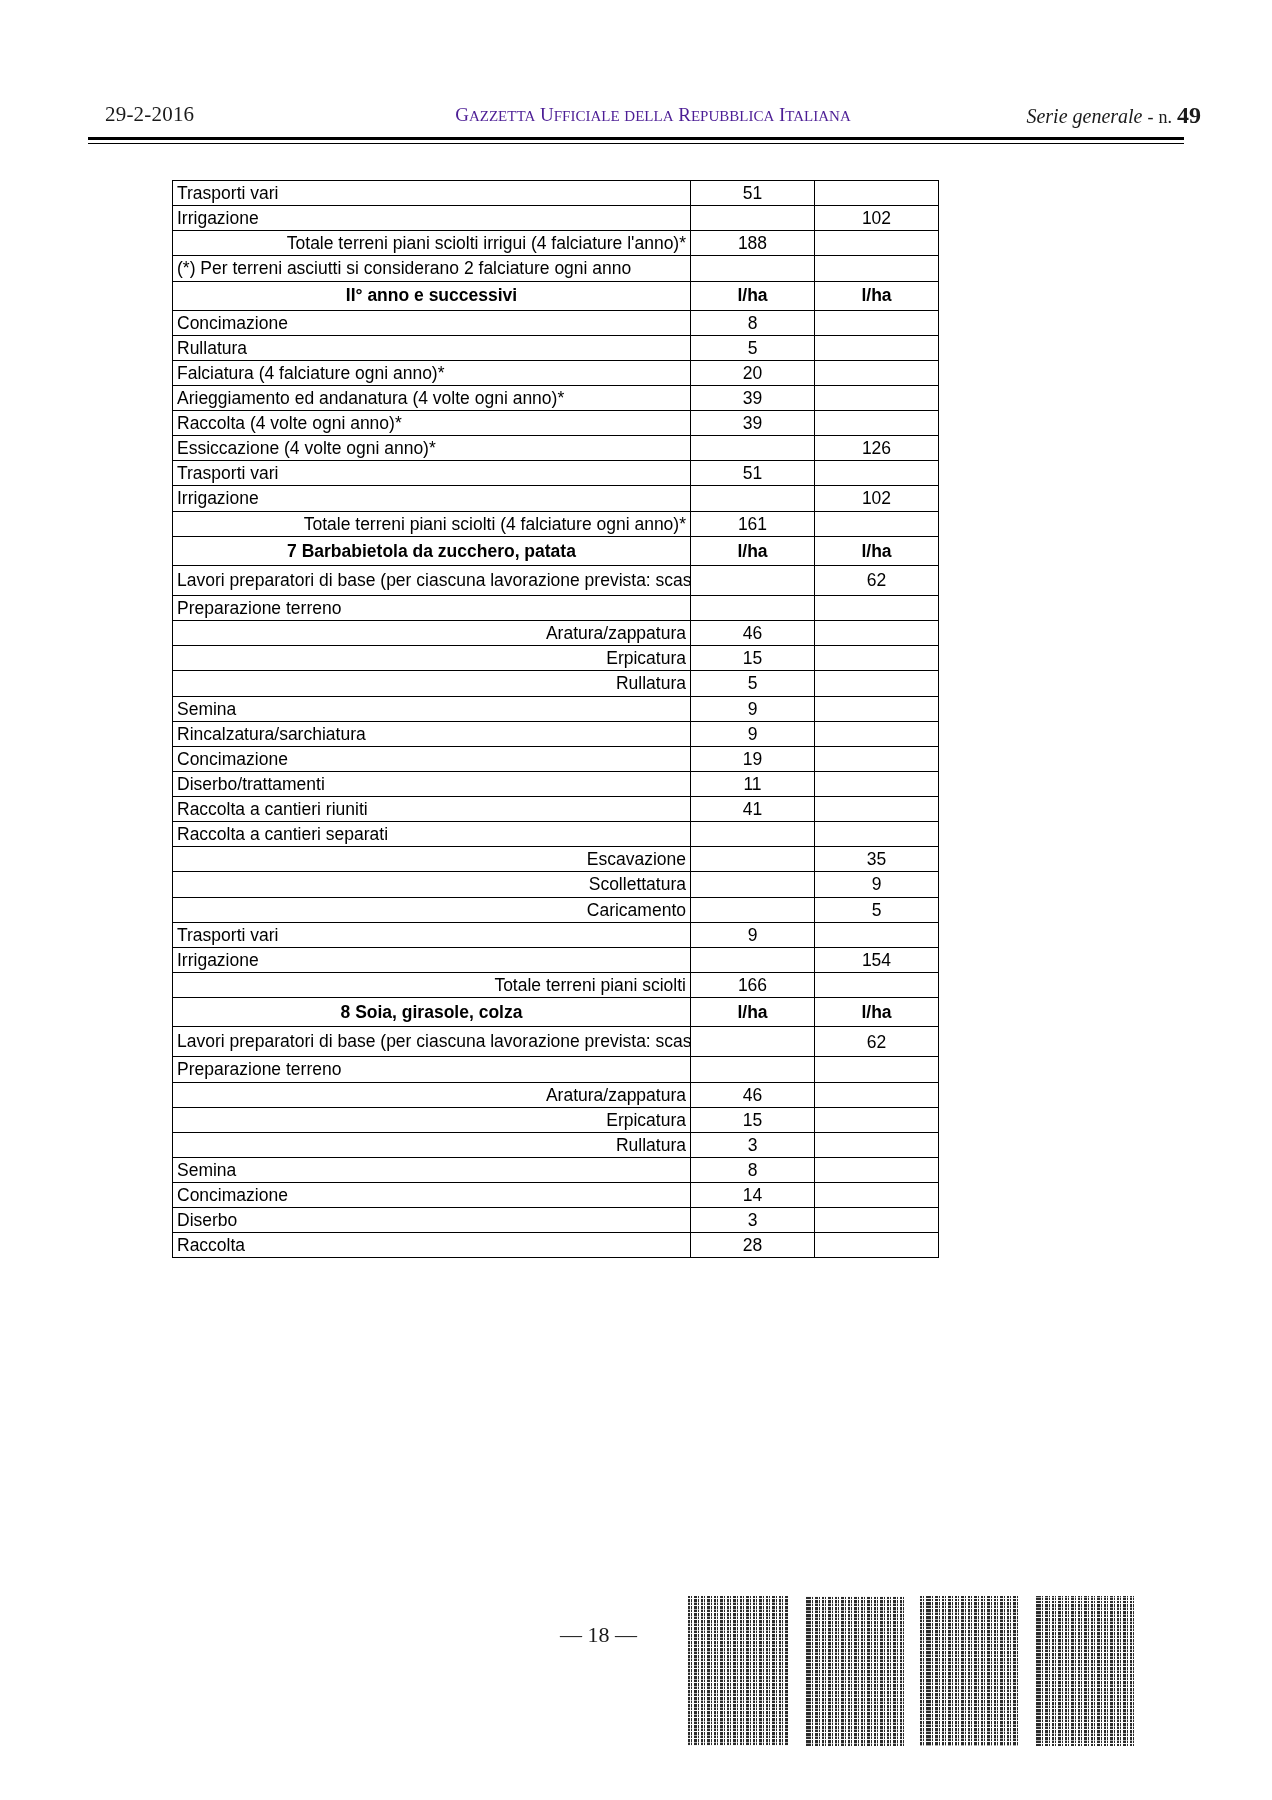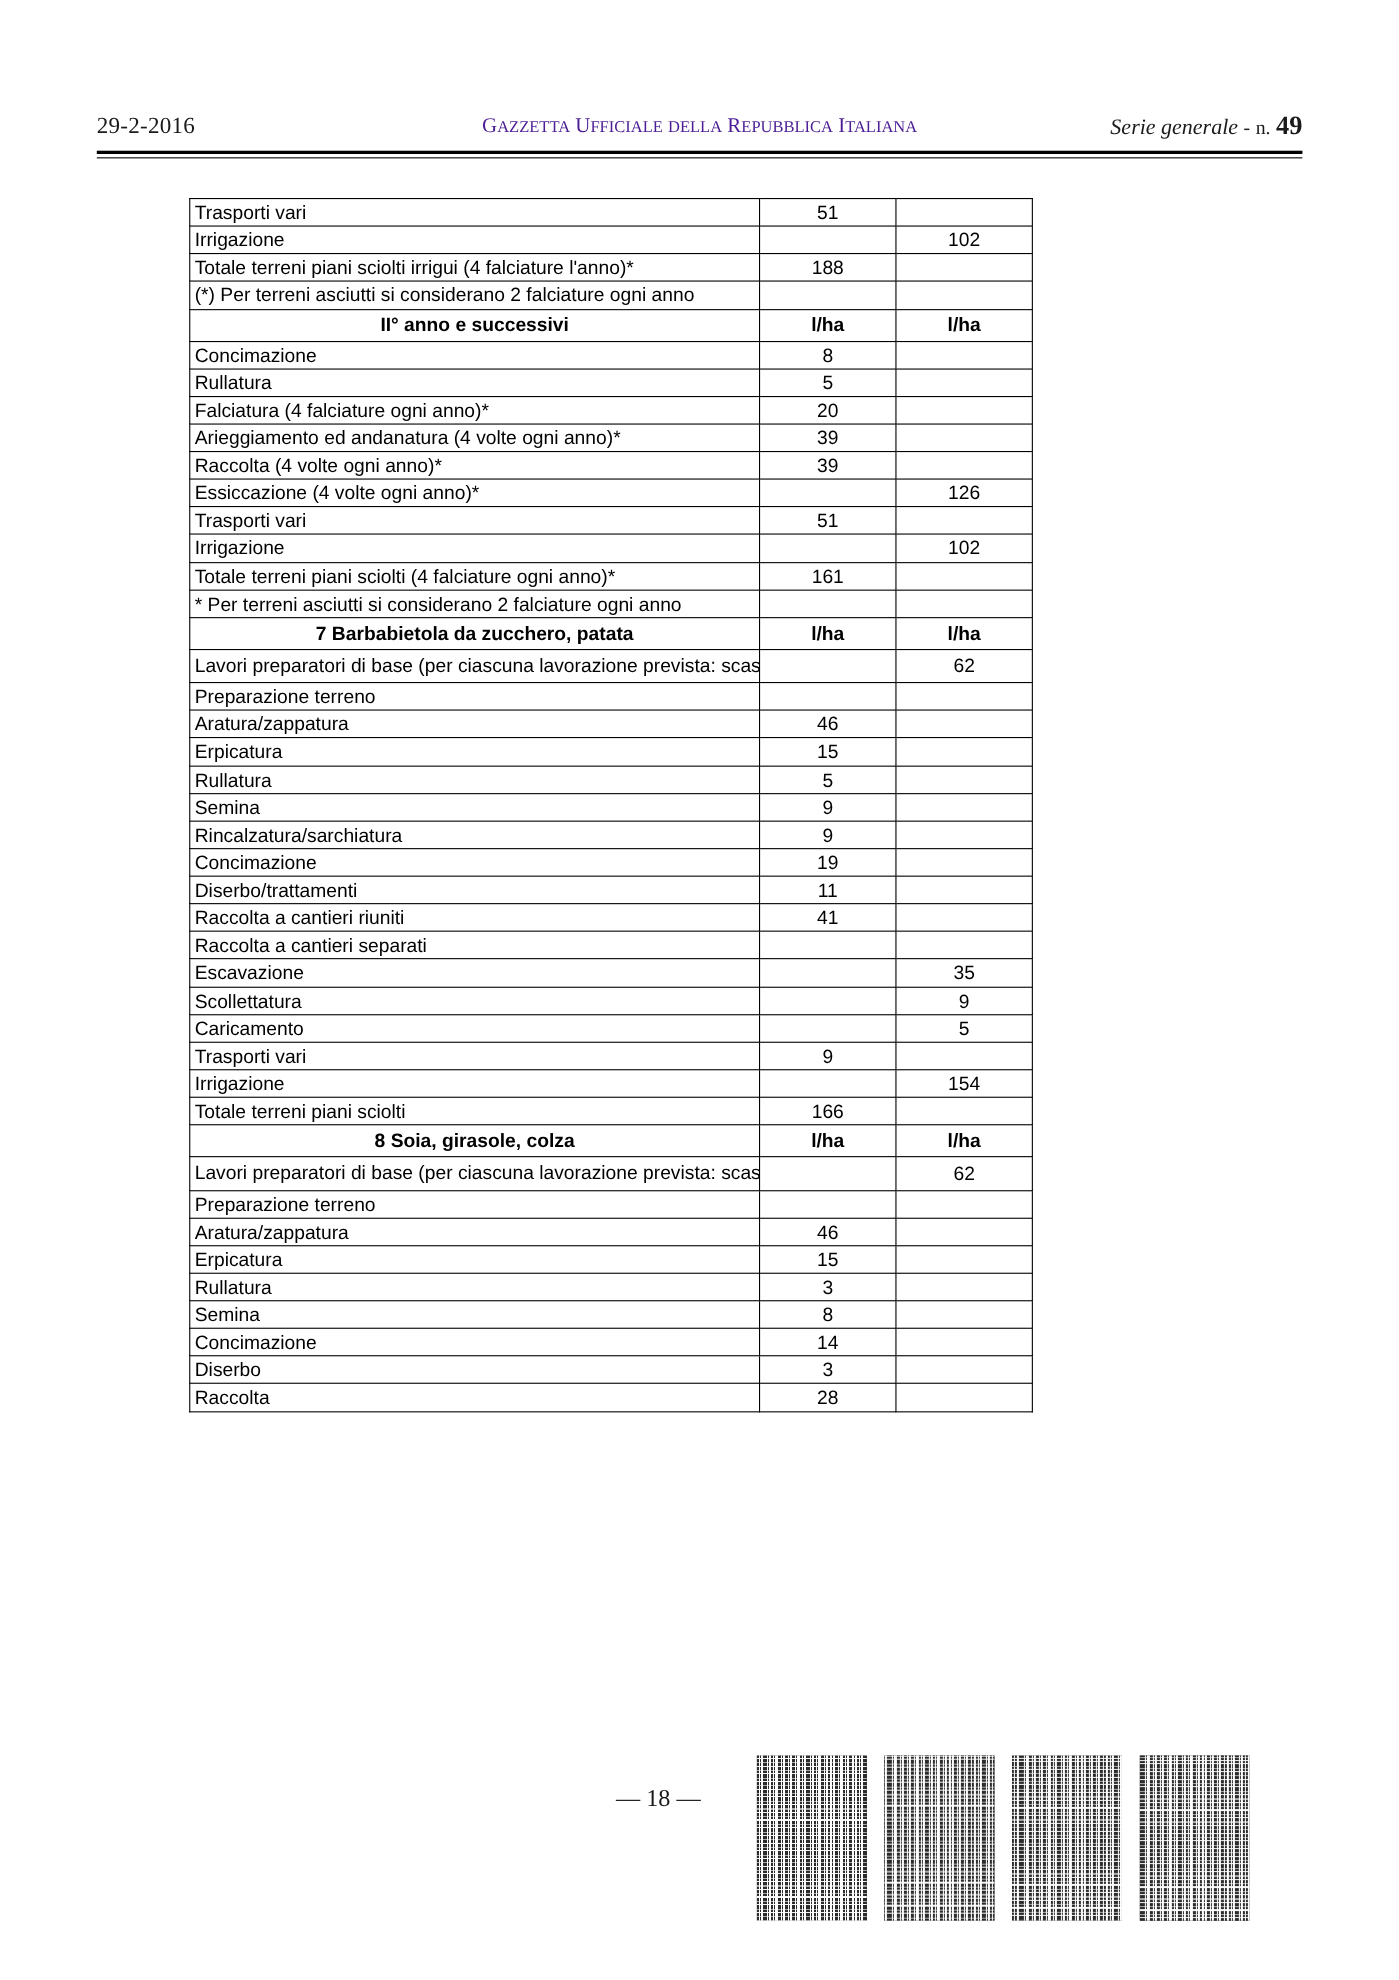--- a/index.html
+++ b/index.html
@@ -12,21 +12,21 @@
     height: 1800px;
     font-family: "Liberation Sans", sans-serif;
     color: #000000;
     position: relative;
     overflow: hidden;
   }
 
   
   .page-header {
     position: absolute;
-    left: 88px;
+    left: 105px;
     top: 98px;
     width: 1096px;
     height: 44px;
     text-decoration: underline;
   }
   .hdr-date {
     position: absolute;
     left: 0;
     top: 4px;
     font-family: "Liberation Serif", serif;
@@ -91,21 +91,21 @@
     vertical-align: middle;
     height: 20px;
     overflow: hidden;
     white-space: nowrap;
   }
   col.c-label { width: 518px; }
   col.c-v1    { width: 124px; }
   col.c-v2    { width: 124px; }
 
   td.label    { text-align: left; padding-left: 5px; }
-  td.label-r  { text-align: left; padding-right: 2px; }
+  td.label-r  { text-align: right; padding-right: 2px; }
   td.label-c  { text-align: center; font-weight: bold; }
   td.num      { text-align: center; }
   td.num.bold { font-weight: bold; }
   td.tall     { height: 68px; white-space: normal; line-height: 1.45; padding: 6px 5px; }
   tr.rowh td  { height: 24px; }
 
   
   .footer {
     position: absolute;
     left: 0;
@@ -239,25 +239,20 @@
         <tr>
           <td class="label">Irrigazione</td>
           <td class="num"></td>
           <td class="num">102</td>
         </tr>
         <tr>
           <td class="label-r">Totale terreni piani sciolti (4 falciature ogni anno)*</td>
           <td class="num">161</td>
           <td class="num"></td>
         </tr>
-        <tr>
-          <td class="label">* Per terreni asciutti si considerano 2 falciature ogni anno</td>
-          <td class="num"></td>
-          <td class="num"></td>
-        </tr>
         <tr class="rowh">
           <td class="label-c">7 Barbabietola da zucchero, patata</td>
           <td class="num bold">l/ha</td>
           <td class="num bold">l/ha</td>
         </tr>
         <tr>
           <td class="label tall">Lavori preparatori di base (per ciascuna lavorazione prevista: scasso, dissodamento, spietramento meccanico ecc.)</td>
           <td class="num"></td>
           <td class="num">62</td>
         </tr>

